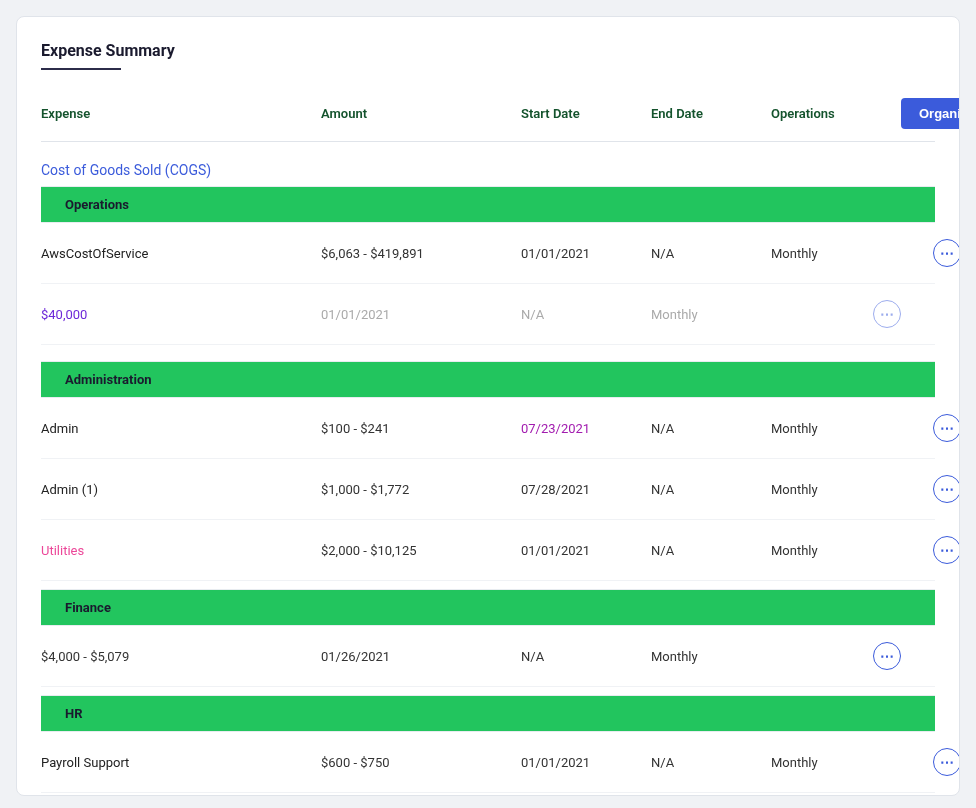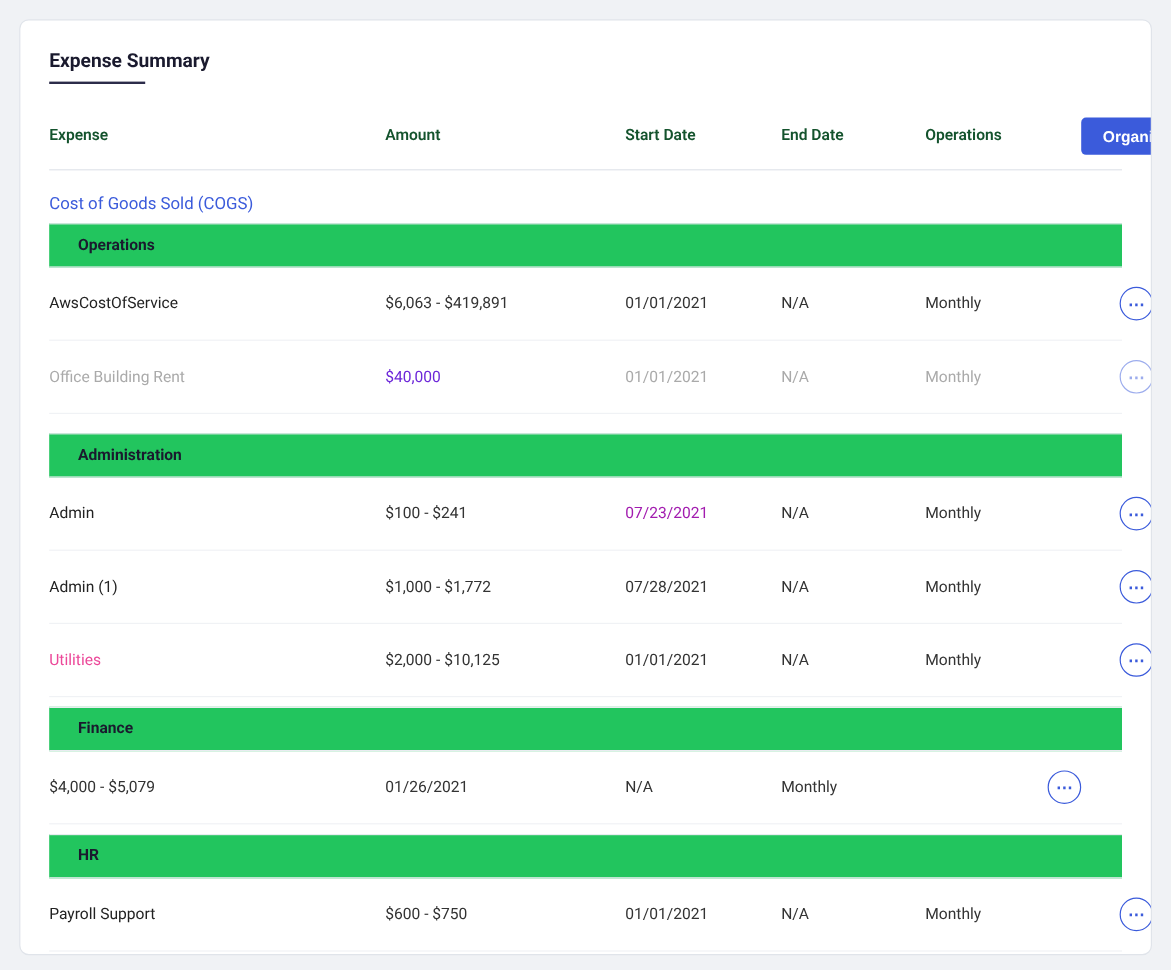--- a/index.html
+++ b/index.html
@@ -150,21 +150,20 @@
         <div class="cell expense-name" style="color: rgb(34, 34, 34);">AwsCostOfService</div>
         <div class="cell" style="color: rgb(51, 51, 51);">$6,063 - $419,891</div>
         <div class="cell" style="color: rgb(51, 51, 51);">01/01/2021</div>
         <div class="cell" style="color: rgb(51, 51, 51);">N/A</div>
         <div class="cell" style="color: rgb(51, 51, 51);">Monthly</div>
         <div style="display: flex; justify-content: flex-end;">
           <button class="more-btn">⋯</button>
         </div>
       </div>
       <div class="table-row dimmed">
-        <div class="cell expense-name" style="color: rgb(170, 170, 170);">Office Building Rent</div>
         <div class="cell" style="color: #6d28d9;">$40,000</div>
         <div class="cell" style="color: rgb(170, 170, 170);">01/01/2021</div>
         <div class="cell" style="color: rgb(170, 170, 170);">N/A</div>
         <div class="cell" style="color: rgb(170, 170, 170);">Monthly</div>
         <div style="display: flex; justify-content: flex-end;">
           <button class="more-btn" style="opacity: 0.5;">⋯</button>
         </div>
       </div>
       <div style="height: 16px;"></div>
       <div class="subcategory-title">Administration</div>

